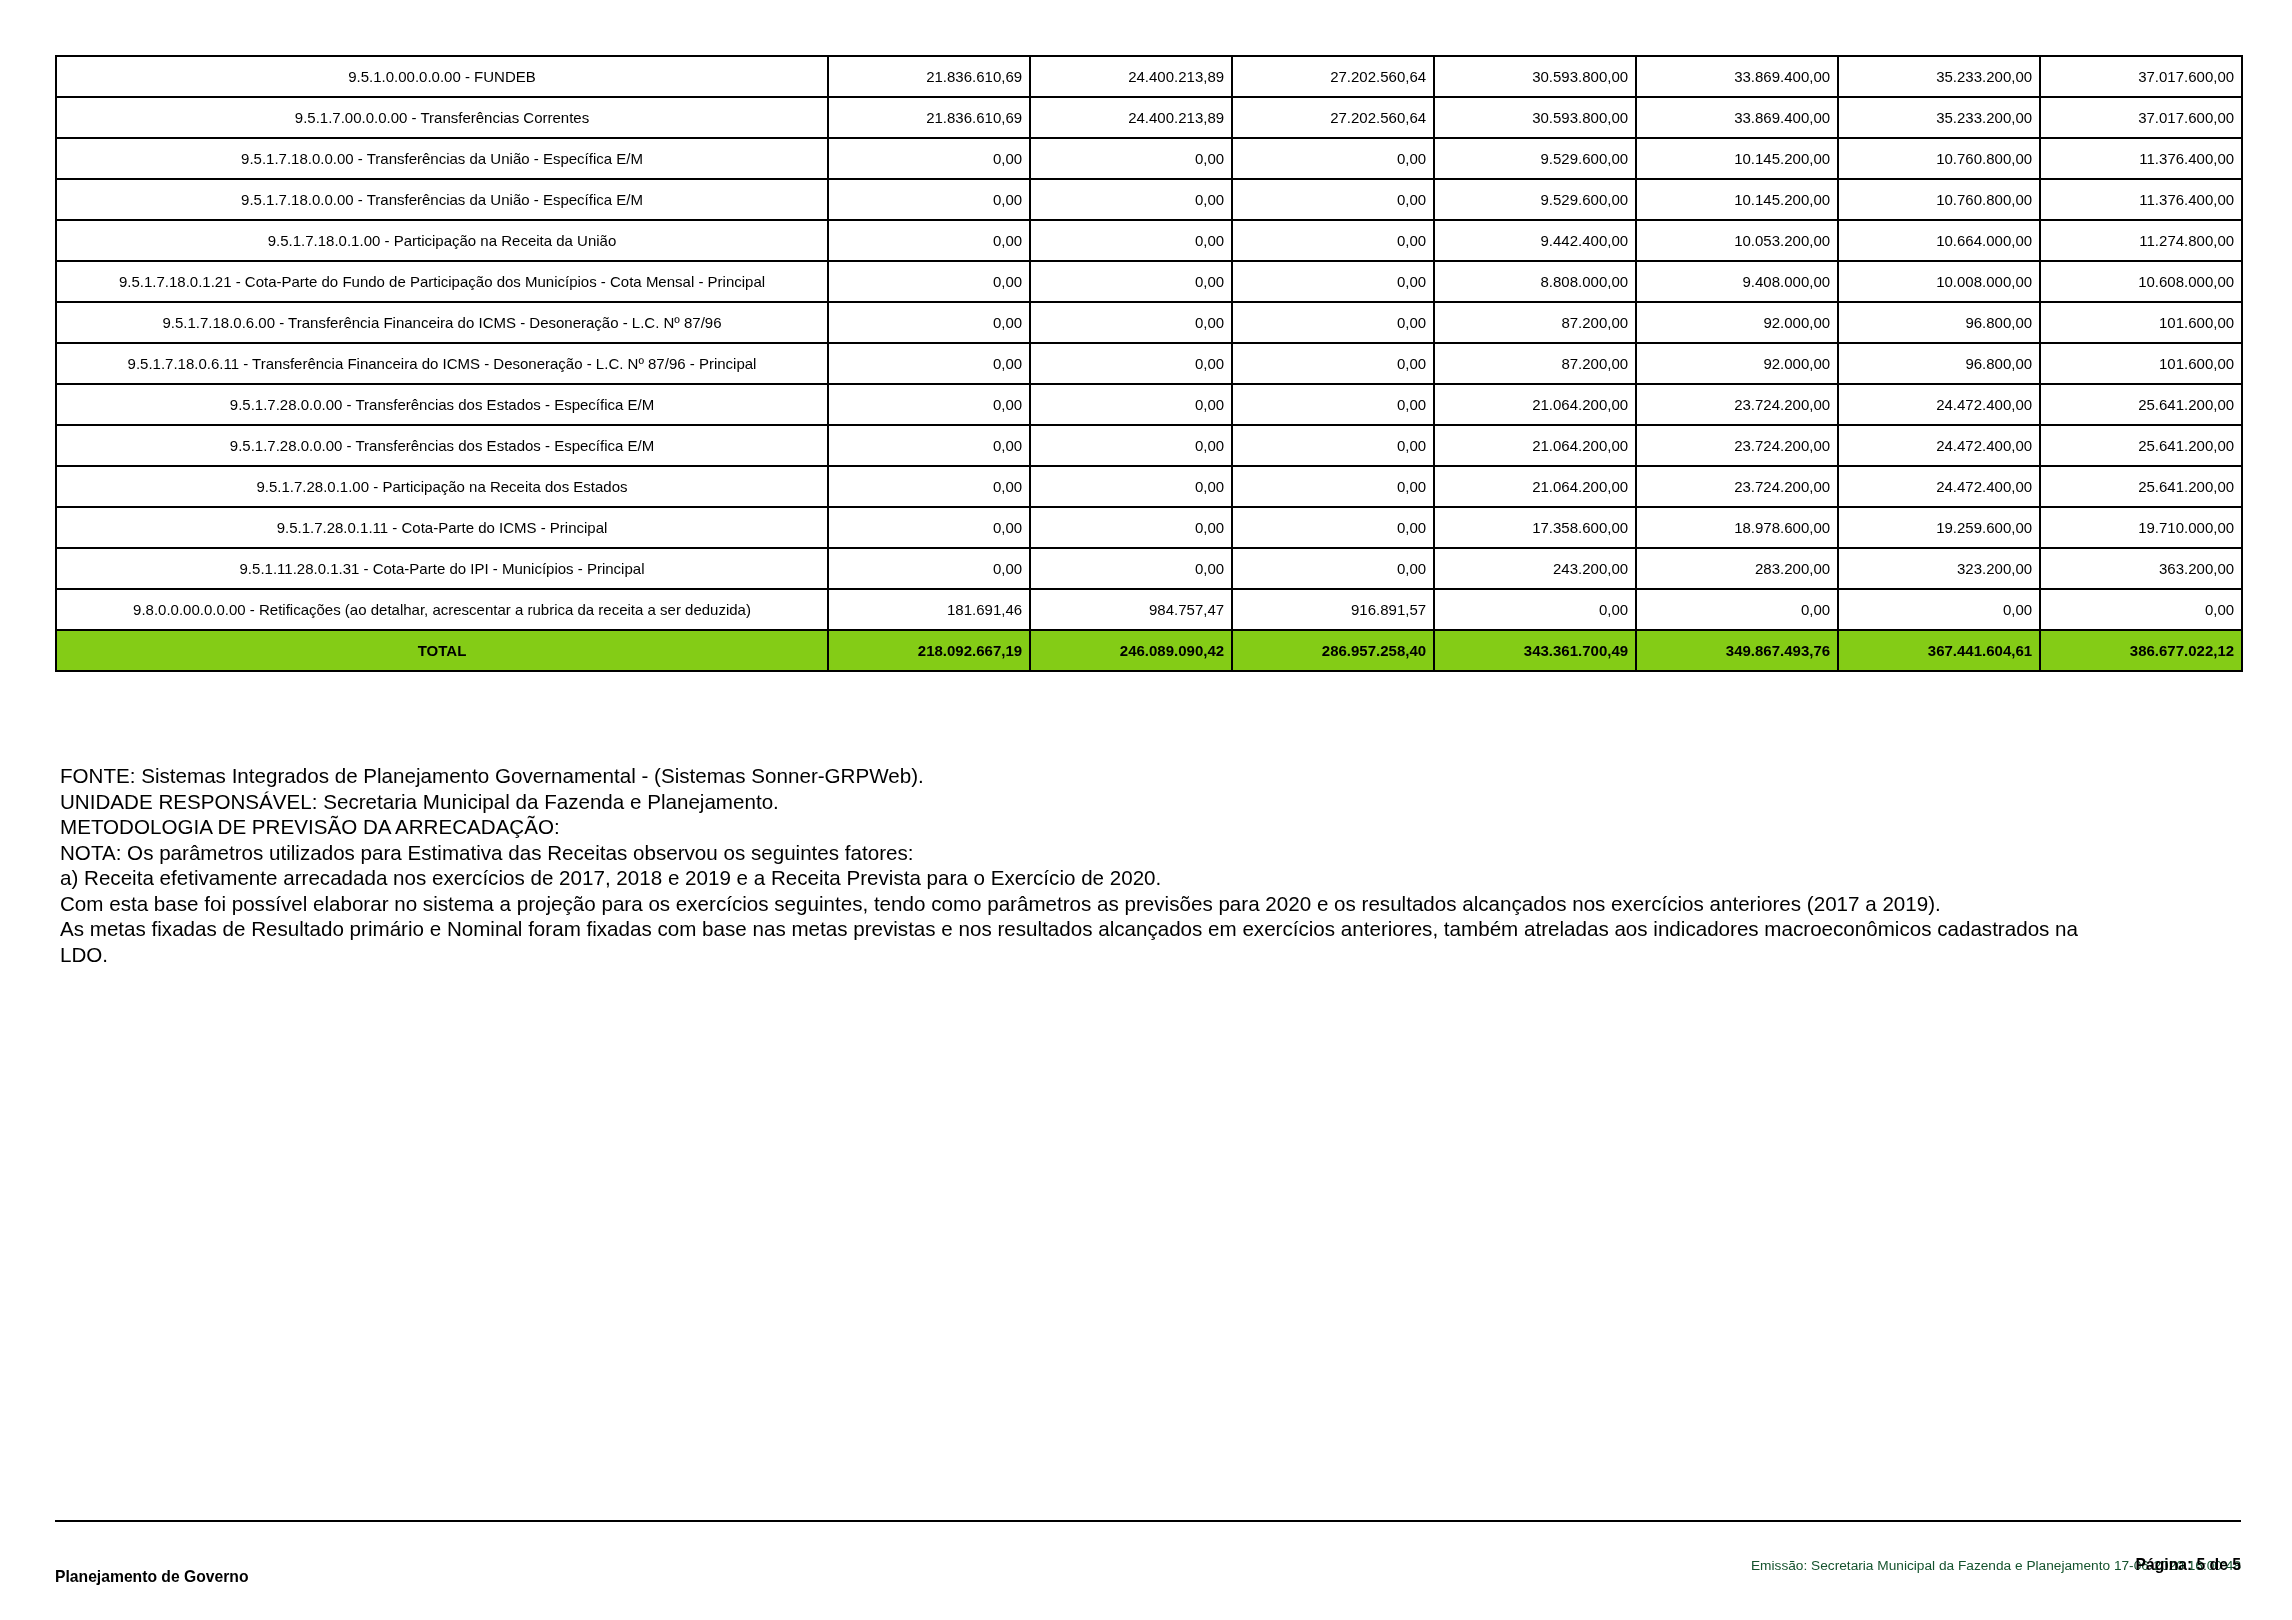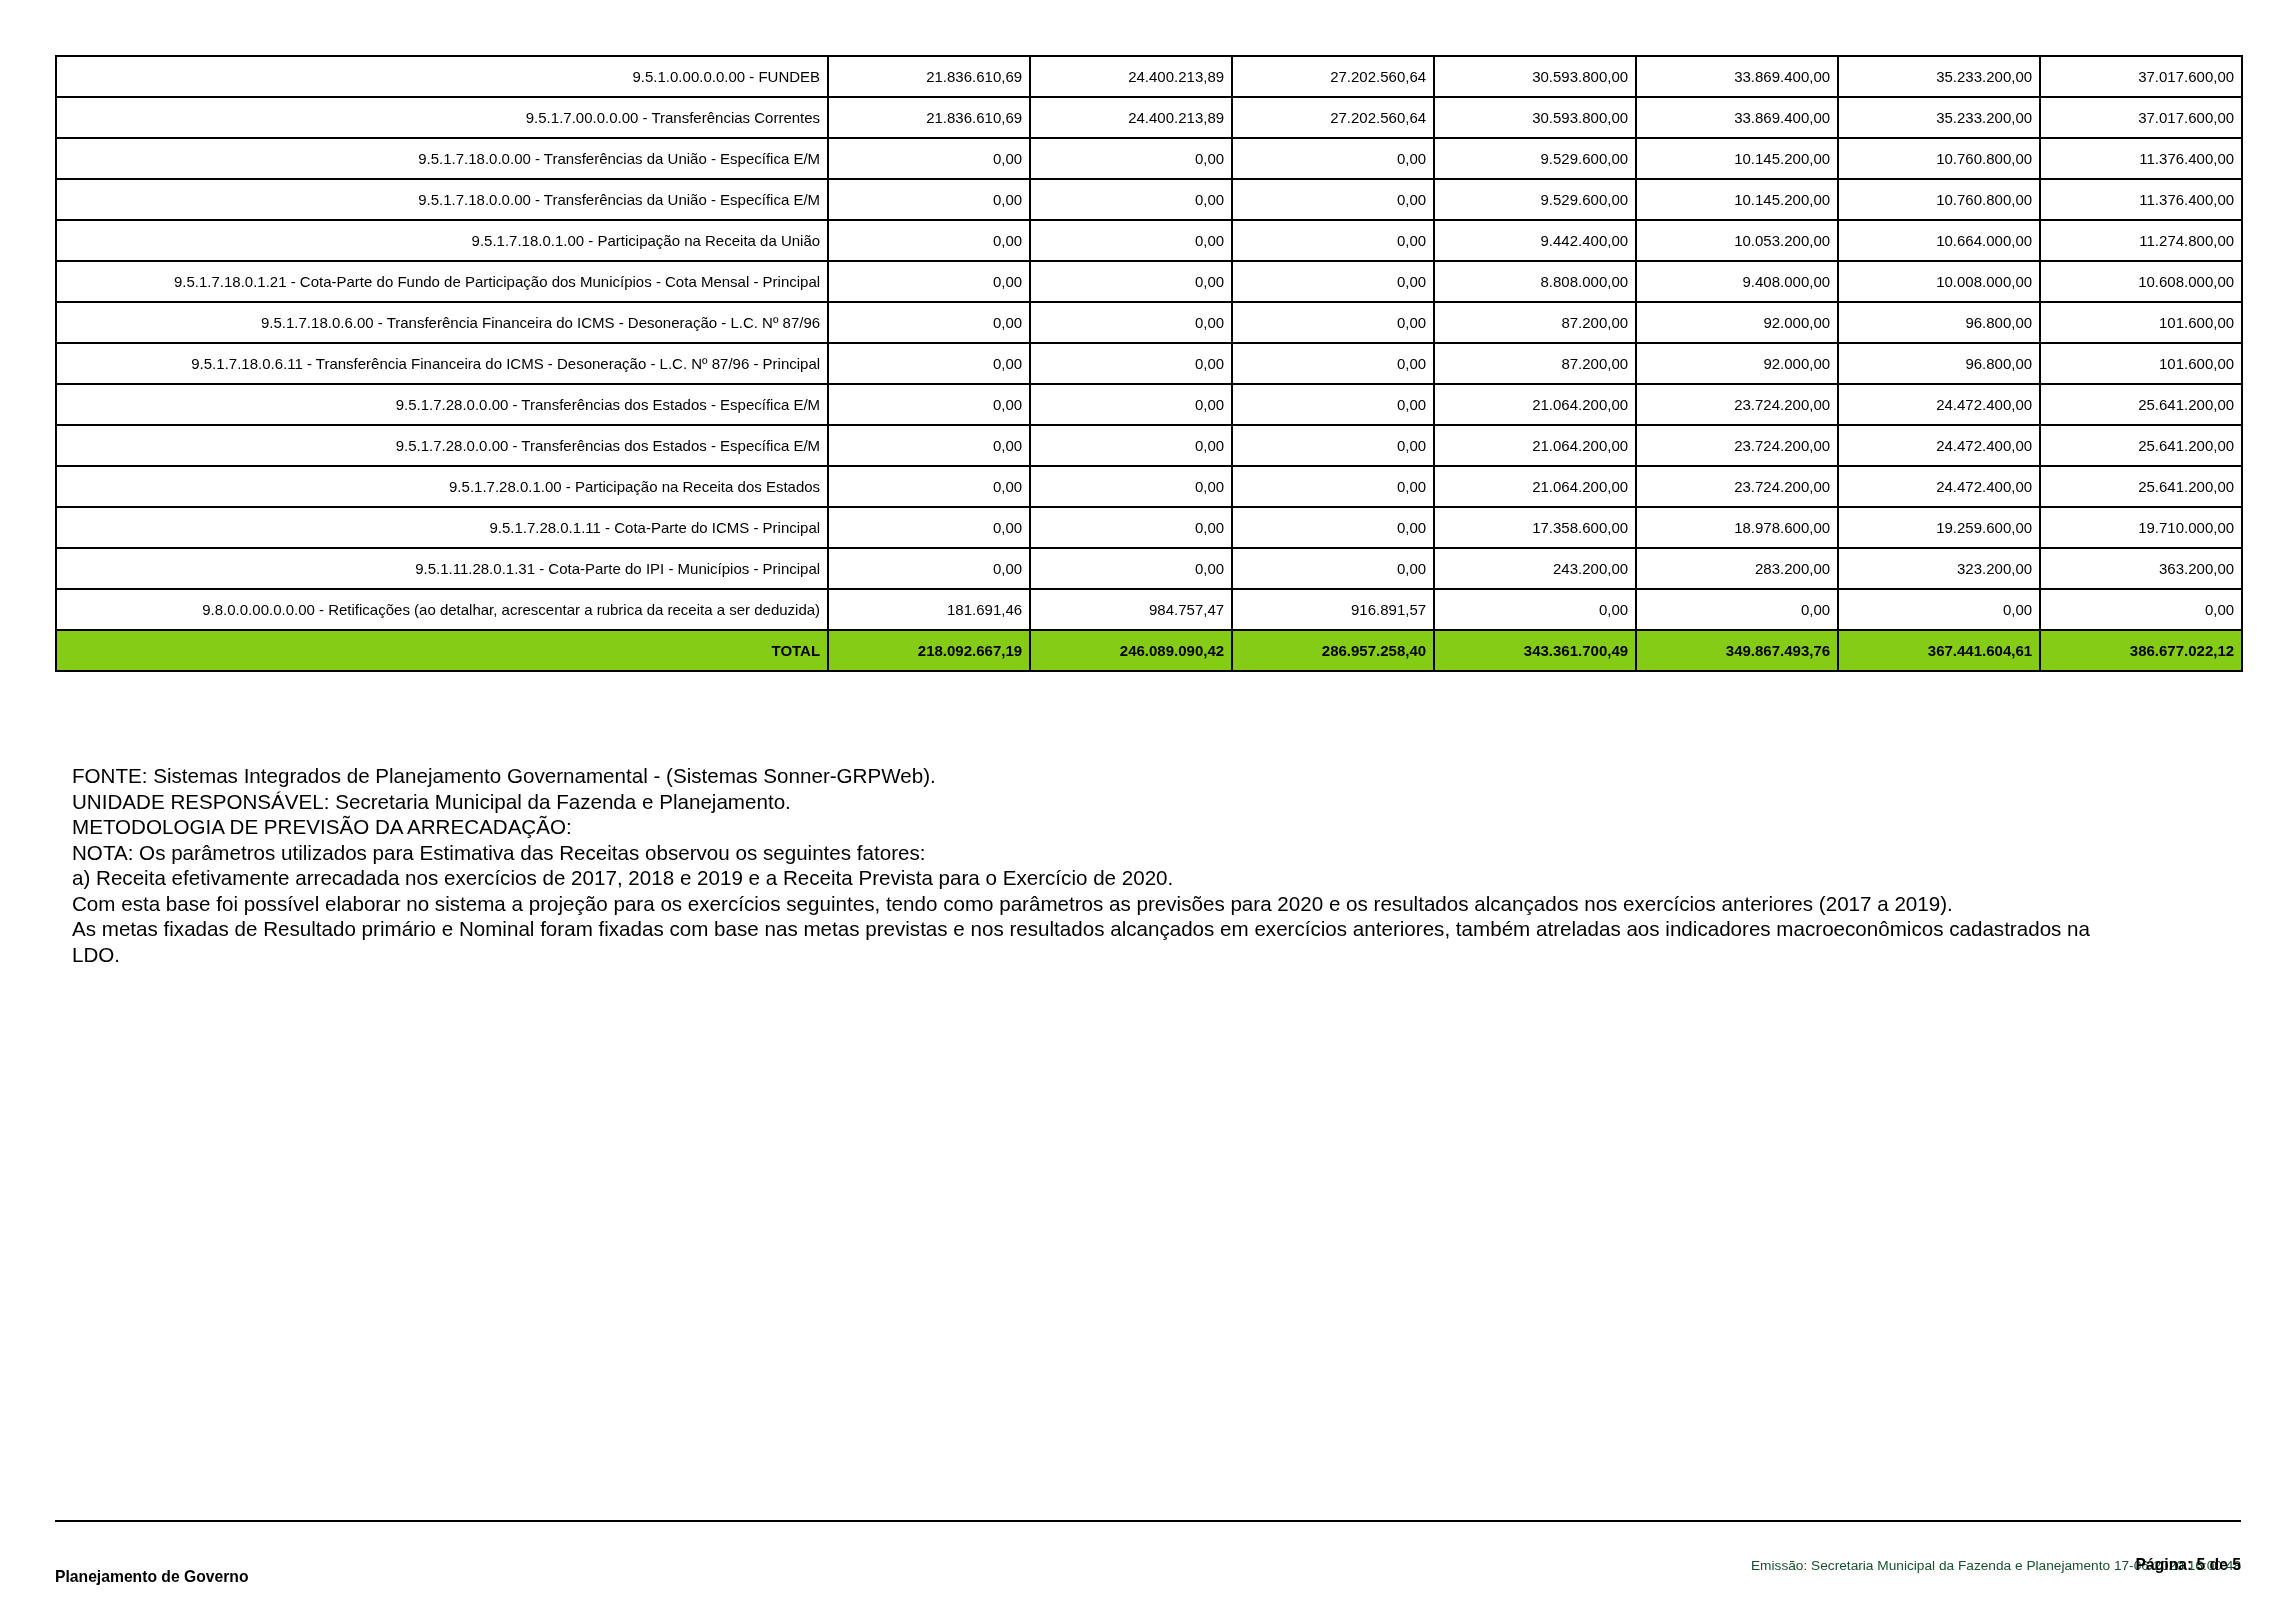--- a/index.html
+++ b/index.html
@@ -19,29 +19,29 @@
     font-size:15px;
   }
   table.rev td{
     border:2px solid #000000;
     height:39px;
     padding:0 6.9px;
     vertical-align:middle;
     overflow:hidden;
     white-space:nowrap;
   }
-  table.rev td.label{text-align:right;}
+  table.rev td.label{text-align:center;}
   table.rev td.num{text-align:right;}
   table.rev tr.total td{
     background:#84cc16;
     font-weight:bold;
     height:39px;
   }
   .notes{
-    position:absolute;left:72px;top:763px;
+    position:absolute;left:60px;top:763px;
     width:2196px;
     font-size:20.6px;
     line-height:25.5px;
     white-space:nowrap;
   }
   .footer-line{
     position:absolute;left:55px;top:1520px;
     width:2186px;height:0;
     border-top:2px solid #000000;
   }

